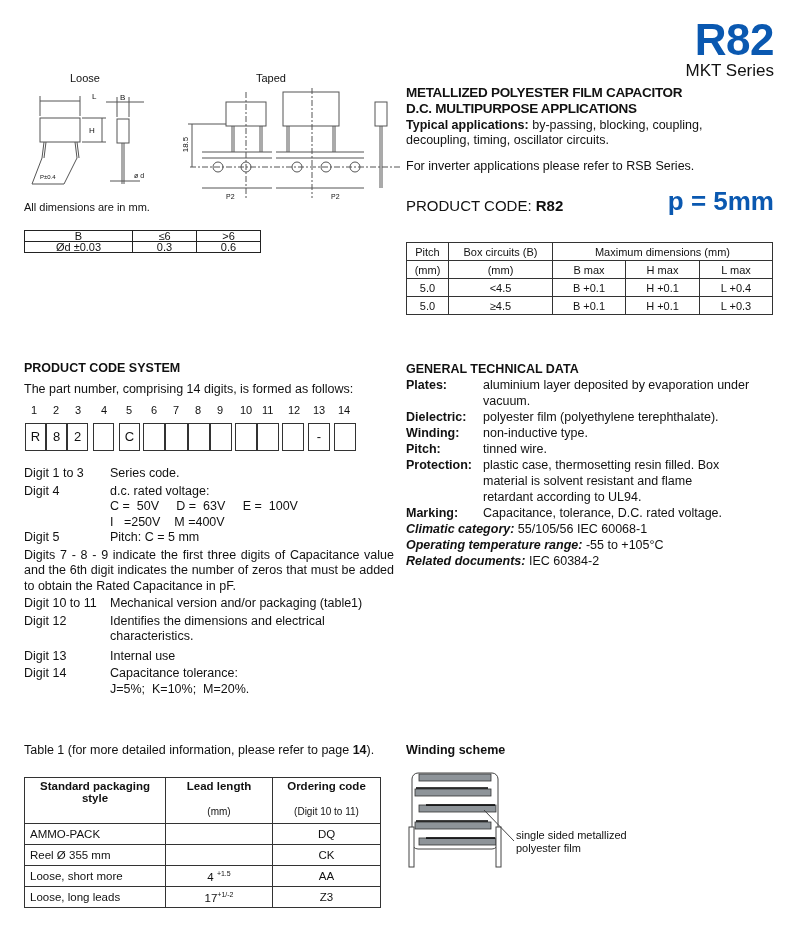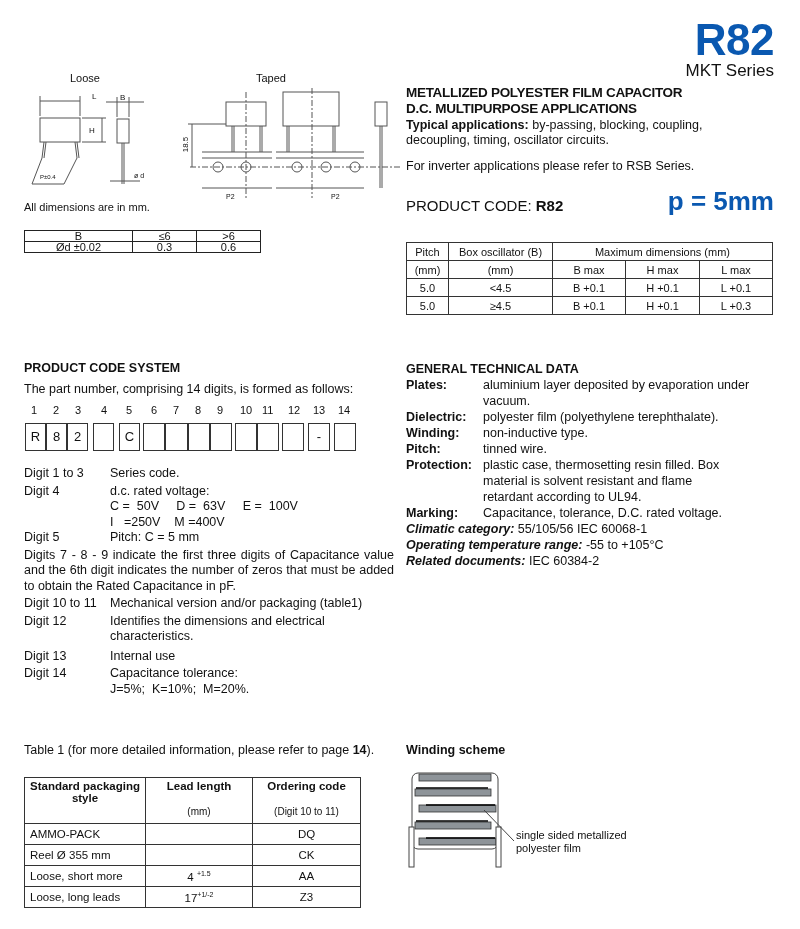--- a/index.html
+++ b/index.html
@@ -126,47 +126,47 @@
 <div class="abs alldim">All dimensions are in mm.</div>
 
 <table class="abs bd">
   <tbody>
       <tr>
     <td style="width:108px">B</td>
     <td style="width:64px">≤6</td>
     <td style="width:64px">&gt;6</td>
   </tr>
   <tr>
-    <td>Ød ±0.02</td>
+    <td>Ød ±0.03</td>
     <td>0.3</td>
     <td>0.6</td>
   </tr>
 </tbody>
   </table>
 
 <table class="abs dims">
   <tbody>
       <tr>
     <td style="width:42px">Pitch</td>
-    <td style="width:104px">Box oscillator (B)</td>
+    <td style="width:104px">Box circuits (B)</td>
     <td colspan="3">Maximum dimensions (mm)</td>
   </tr>
   <tr>
     <td>(mm)</td>
     <td>(mm)</td>
     <td style="width:73px">B max</td>
     <td style="width:74px">H max</td>
     <td style="width:73px">L max</td>
   </tr>
   <tr>
     <td>5.0</td>
     <td>&lt;4.5</td>
     <td>B +0.1</td>
     <td>H +0.1</td>
-    <td>L +0.1</td>
+    <td>L +0.4</td>
   </tr>
   <tr>
     <td>5.0</td>
     <td>≥4.5</td>
     <td>B +0.1</td>
     <td>H +0.1</td>
     <td>L +0.3</td>
   </tr>
 </tbody>
   </table>
@@ -248,21 +248,21 @@
       <span class="k"></span>
       <span class="v" style="white-space:pre">J=5%;  K=10%;  M=20%.</span>
     </div>
 </div>
 
 <div class="abs table1note"><span>Table 1 (for more detailed information, please refer to page </span><b>14</b><span>).</span></div>
 
 <table class="abs pack">
   <tbody>
       <tr class="hd">
-    <td style="width:121px"><span>Standard packaging  style</span></td>
+    <td style="width:141px"><span>Standard packaging  style</span></td>
     <td style="width:107px"><span>Lead length</span><small>(mm)</small></td>
     <td style="width:108px"><span>Ordering code</span><small>(Digit 10 to 11)</small></td>
   </tr>
   <tr>
     <td>AMMO-PACK</td>
     <td class="c"><span></span><sup></sup></td>
     <td class="c">DQ</td>
   </tr>
   <tr>
     <td>Reel Ø 355 mm</td>

